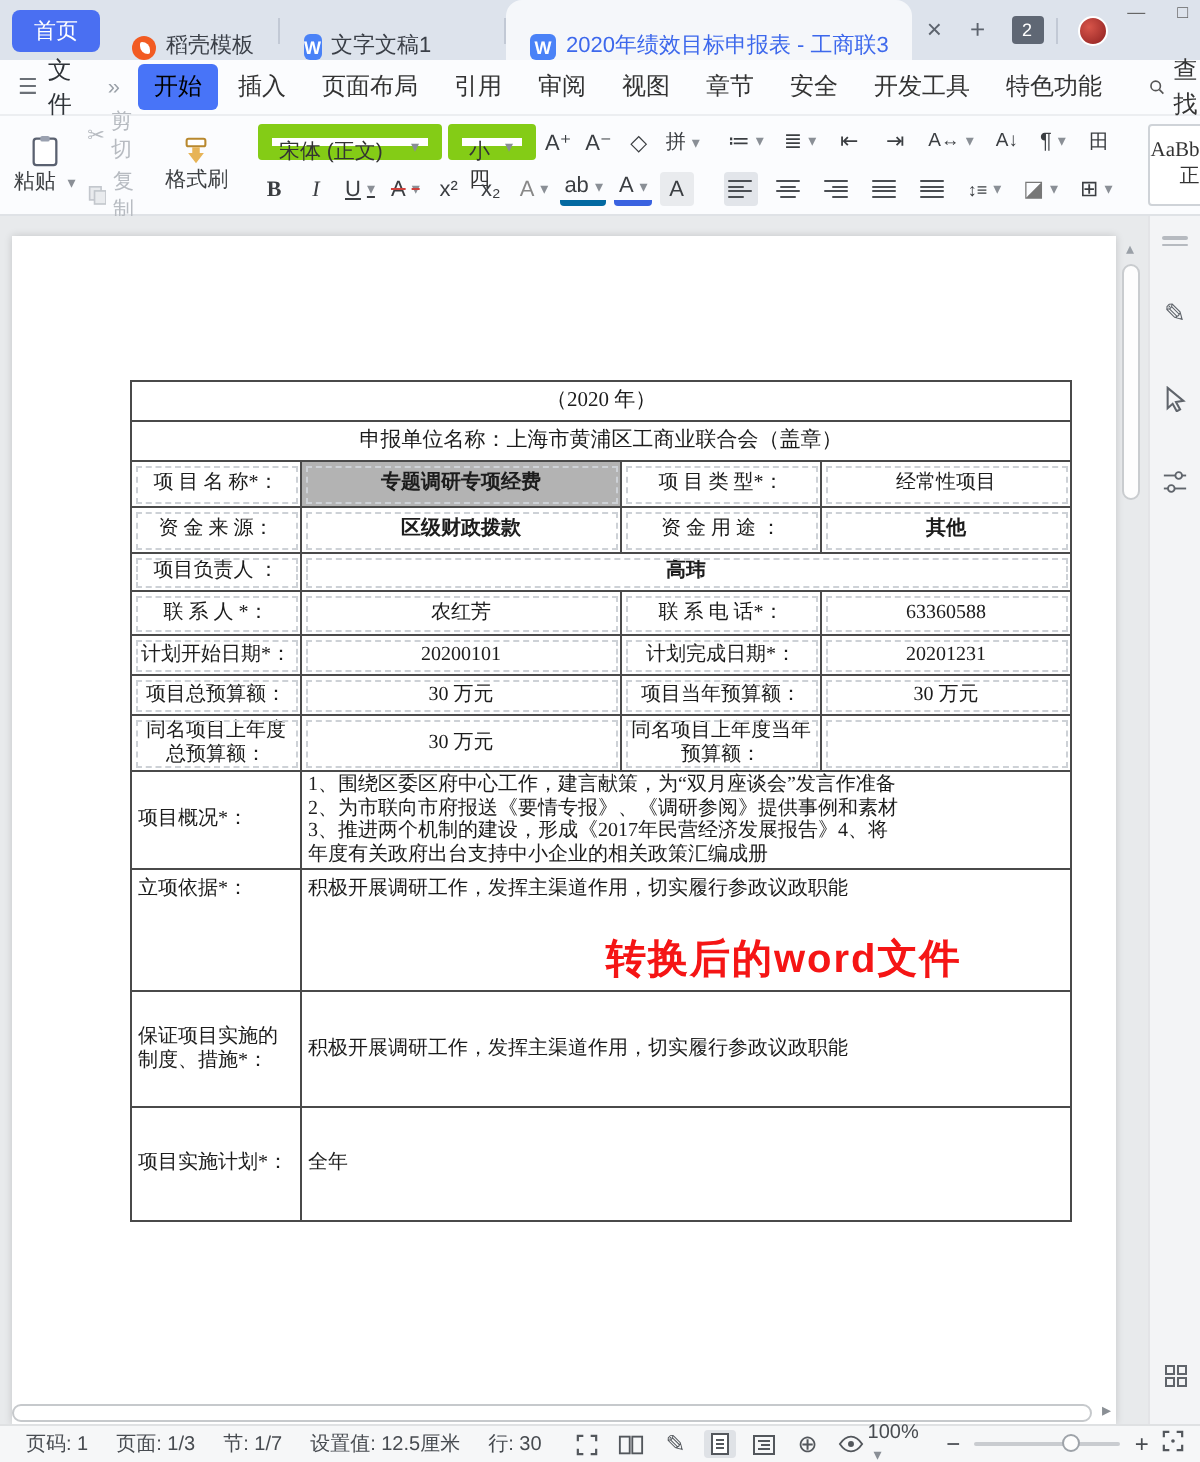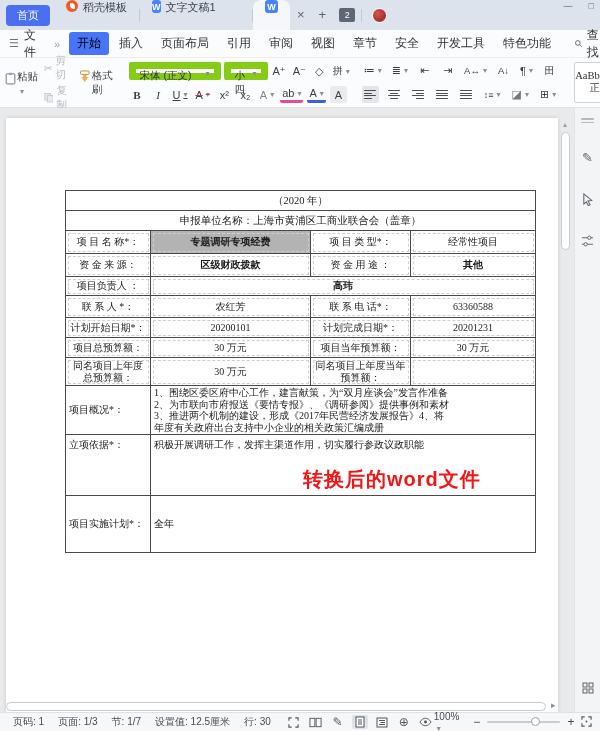--- a/index.html
+++ b/index.html
@@ -4,21 +4,21 @@
 <style>
   *{box-sizing:border-box;margin:0;padding:0}
   html,body{width:600px;height:731px;overflow:hidden}
   body{font-family:"Liberation Sans","DejaVu Sans",sans-serif;background:#e8eaec;position:relative;font-size:11px;color:#333}
 
   
   .tabbar{position:absolute;left:0;top:0;width:600px;height:30px;background:#dde3ec;display:flex;align-items:center}
   .win-controls{position:absolute;top:0;right:6px;height:12px;display:flex;gap:16px;color:#666;font-size:9px;line-height:12px}
   .win-controls span{cursor:default}
   .tab-home{margin-left:6px;width:44px;height:21px;background:#4a6ff2;border-radius:4px;color:#fff;font-size:11px;display:flex;align-items:center;justify-content:center}
-  .tab{height:30px;display:flex;align-items:flex-start;gap:5px;padding:0 12px;color:#3a3f47;font-size:11px;white-space:nowrap}
+  .tab{height:30px;display:flex;align-items:flex-end;gap:5px;padding:0 12px;color:#3a3f47;font-size:11px;white-space:nowrap}
   .tab.active{background:#f5f7fa;border-radius:8px 8px 0 0;color:#3d68ec}
   .tab-sep{width:1px;height:13px;background:#c2c9d5}
   .wicon{width:13px;height:13px;border-radius:3px;background:#4a82f7;color:#fff;font-size:9px;font-weight:bold;display:flex;align-items:center;justify-content:center}
   .docer-icon{width:12px;height:12px;border-radius:50%;background:#f25b22;position:relative}
   .docer-icon:after{content:"";position:absolute;left:3.5px;top:3px;width:5px;height:6px;background:#fff;border-radius:1px 4px 1px 4px}
   .mod-dot{width:5px;height:5px;border-radius:50%;background:#b9bfc9;margin-left:4px}
   .tab-ctl{color:#5d646e;font-size:13px;padding:0 7px;line-height:30px}
   .tab-badge{min-width:16px;height:14px;background:#5f6774;color:#fff;border-radius:2px;font-size:9px;display:flex;align-items:center;justify-content:center;padding:0 3px;margin:0 6px}
   .avatar{width:15px;height:15px;border-radius:50%;background:radial-gradient(circle at 35% 35%,#d8554a,#8c1f1f);margin-left:10px;border:1px solid #fff}
 
@@ -28,32 +28,32 @@
   .menu-chevrons{color:#9aa0a8;padding:0 8px;font-size:11px}
   .menu-item{padding:3px 8px;margin:0 1px;border-radius:3px;white-space:nowrap}
   .menu-item.active{background:#4874f8;color:#000000}
   .menu-find{display:flex;align-items:center;gap:4px;margin-left:14px;color:#333}
 
   
   .toolbar{position:absolute;left:0;top:58px;width:600px;height:50px;background:#fbfcfe;border-bottom:1px solid #dfe2e6;display:flex;align-items:stretch;padding:3px 4px}
   .tb-group{display:flex;align-items:center}
   .tb-col{display:flex;flex-direction:column;justify-content:space-between;padding:1px 0}
   .tb-divider{width:1px;background:#e3e5e9;margin:4px 5px}
-  .tall-btn{display:flex;flex-direction:row;justify-content:space-between;width:40px;padding:2px 0;color:#3d4043;font-size:10.5px}
+  .tall-btn{display:flex;flex-direction:column;align-items:center;justify-content:space-between;width:40px;padding:2px 0;color:#3d4043;font-size:10.5px}
   .sm-btn{display:flex;align-items:center;gap:3px;font-size:10.5px;padding:1px 3px;color:#3d4043}
   .disabled{color:#b7bbc1}
   .disabled svg *{stroke:#c3c7cd!important;fill:#e9ebee!important}
   .combo{display:flex;align-items:flex-start;justify-content:space-between;border:7px solid #84cc16;border-radius:2px;background:#fff;height:18px;padding:0 4px;font-size:10.5px;color:#333}
   .carat{color:#8a8f96;font-size:8px;margin-left:3px}
   .tbtn{display:inline-flex;align-items:center;justify-content:center;min-width:17px;height:17px;border-radius:2px;font-size:11px;color:#3b3e42;padding:0 2px}
   .tbtn.b{font-weight:bold;font-family:"Liberation Serif",serif}
   .tbtn.i{font-style:italic;font-family:"Liberation Serif",serif}
   .tbtn.u{text-decoration:underline}
   .tbtn.strike span{text-decoration:line-through;text-decoration-color:#d0413d}
-  .tbtn.hl{border-bottom:3px solid #ec4899;line-height:11px}
+  .tbtn.hl{border-bottom:3px solid #0369a1;line-height:11px}
   .tbtn.fc{border-bottom:3px solid #3a62e0;line-height:11px}
   .tbtn.shade-a{background:#e9ebee}
   .tbtn.active{background:#e2e5ea}
   .alico{display:inline-flex;flex-direction:column;justify-content:space-between;width:12px;height:9px}
   .alico i{display:block;height:1.4px;background:#4a4e53;border-radius:1px;width:12px}
   .al-l i:nth-child(even){width:8px}
   .al-c i:nth-child(even){width:8px;margin:0 auto}
   .al-r i:nth-child(even){width:8px;margin-left:auto}
   .styles-box{width:66px;border:1px solid #cfd3d8;border-radius:2px;background:#fff;display:flex;flex-direction:column;align-items:center;justify-content:center;margin:1px 0 1px 6px;font-size:10px;color:#333}
   .styles-box .prev{font-family:"Liberation Serif",serif;font-size:10.5px}
@@ -107,20 +107,21 @@
   </div>
   <div class="tab-sep"></div>
   <div class="tab" style="width:112px">
     <span class="wicon">W</span>
     <span>文字文稿1</span>
     <span class="mod-dot" style="margin-left:22px"></span>
   </div>
   <div class="tab-sep"></div>
   <div class="tab active">
     <span class="wicon">W</span>
+    <span>2020年绩效目标申报表 - 工商联3</span>
   </div>
   <span class="tab-ctl">×</span>
   <span class="tab-ctl">+</span>
   <span class="tab-badge">2</span>
   <span class="tab-sep"></span>
   <span class="avatar"></span>
   <div class="win-controls">
     <span>—</span>
     <span>□</span>
   </div>
@@ -375,20 +376,24 @@
         <td class="lab left">项目概况*：</td>
         <td colspan="3" class="topleft preline">1、围绕区委区府中心工作，建言献策，为“双月座谈会”发言作准备
 2、为市联向市府报送《要情专报》、《调研参阅》提供事例和素材
 3、推进两个机制的建设，形成《2017年民营经济发展报告》4、将
 年度有关政府出台支持中小企业的相关政策汇编成册</td>
       </tr>
       <tr style="height:61px">
         <td class="lab left" style="vertical-align:top;padding-top:4px">立项依据*：</td>
         <td colspan="3" class="topleft" style="padding-top:4px">积极开展调研工作，发挥主渠道作用，切实履行参政议政职能</td>
       </tr>
+      <tr style="height:58px">
+        <td class="lab left">保证项目实施的制度、措施*：</td>
+        <td colspan="3" class="left">积极开展调研工作，发挥主渠道作用，切实履行参政议政职能</td>
+      </tr>
       <tr style="height:57px">
         <td class="lab left">项目实施计划*：</td>
         <td colspan="3" class="left">全年</td>
       </tr>
     </tbody>
       </table>
     <div class="watermark">转换后的word文件</div>
   </div>
 
   <span class="vscroll-up">▴</span>

